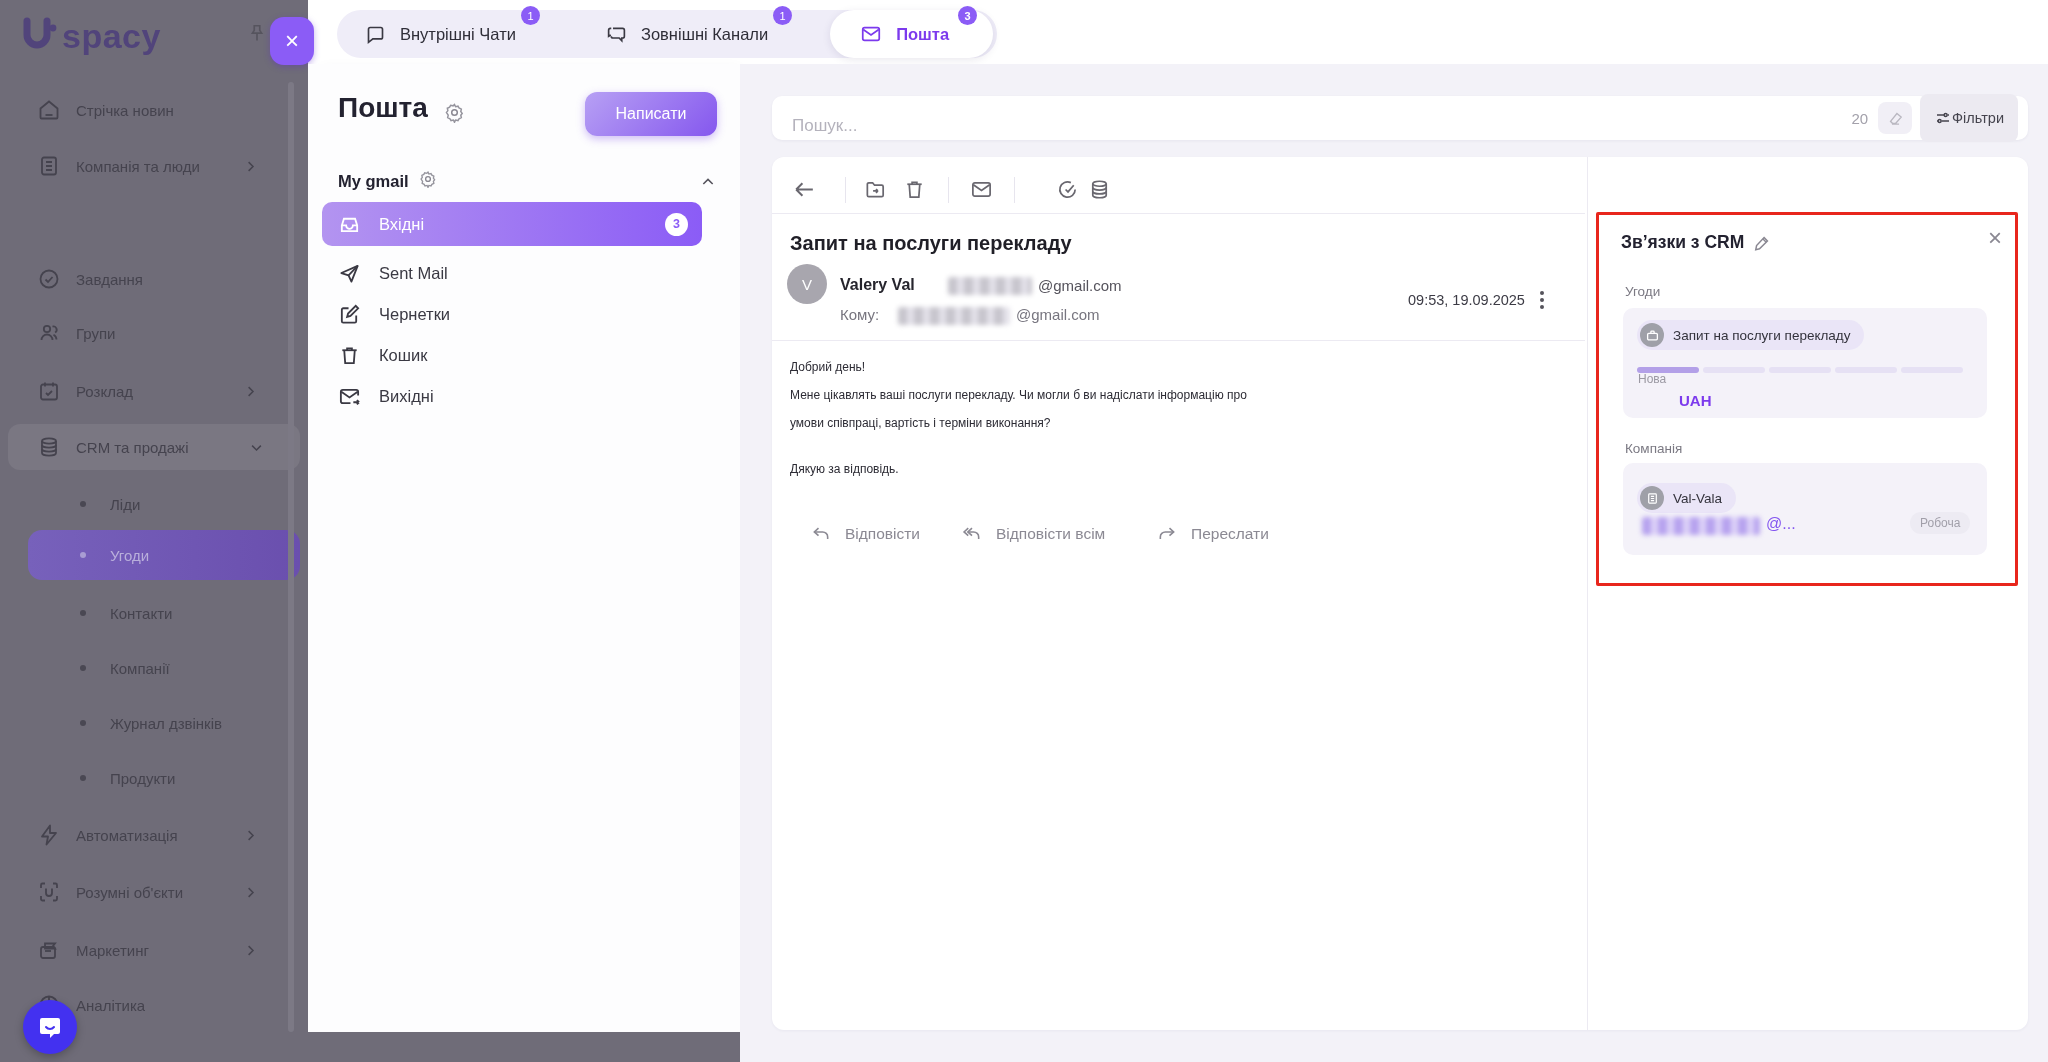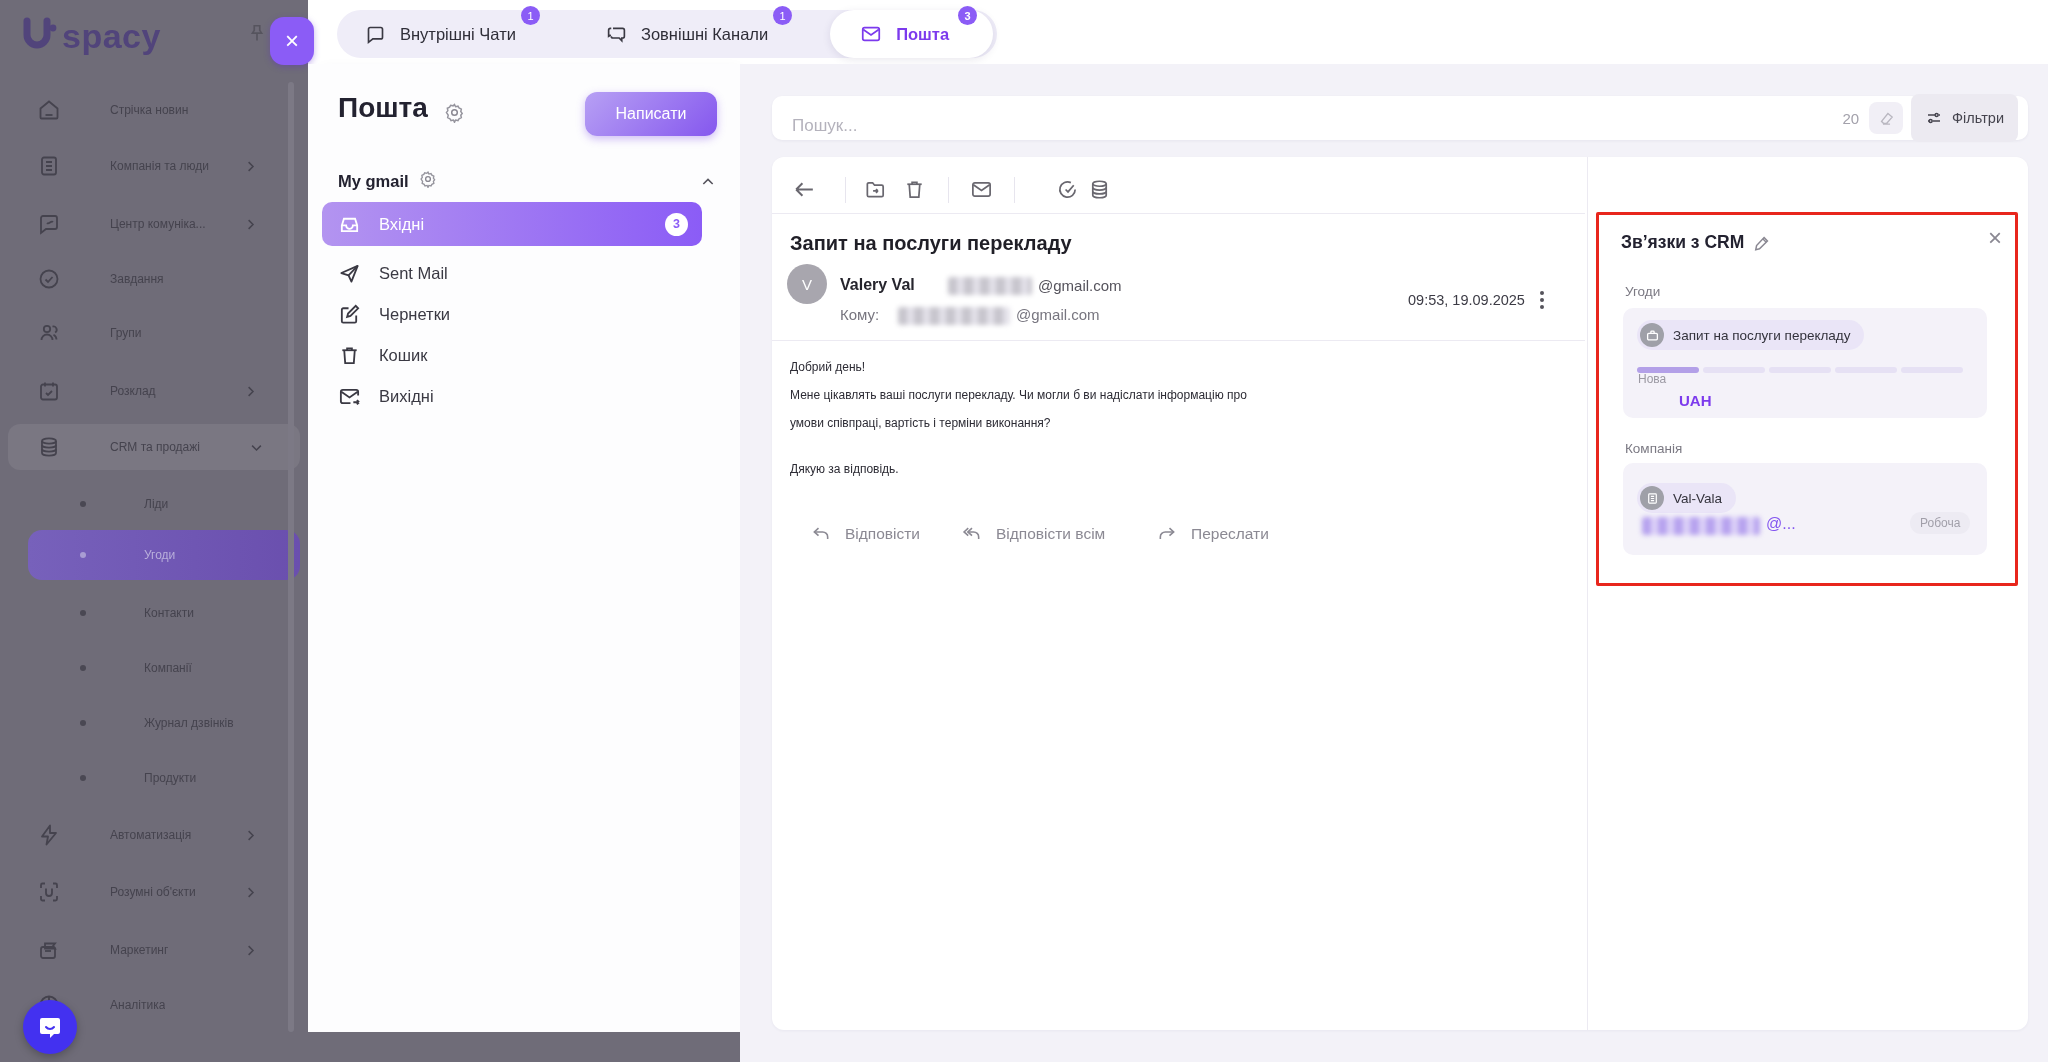--- a/index.html
+++ b/index.html
@@ -2,21 +2,21 @@
 <html><head>
 <meta charset="utf-8">
 <style>
   html,body{margin:0;padding:0;background:#e8e8ee;font-family:"Liberation Sans","DejaVu Sans",sans-serif;}
   .canvas{position:relative;width:2048px;height:1062px;overflow:hidden;background:#fff;}
   .abs{position:absolute;}
   
   .sidebar{left:0;top:0;width:308px;height:1062px;background:#6f6c78;}
   .logo{left:20px;top:16px;display:flex;align-items:center;gap:2px;color:#4e4174;}
   .logo .brand{font-size:34px;font-weight:700;letter-spacing:.5px;color:#51447b;}
-  .nav-item{left:0;width:308px;height:40px;display:flex;align-items:center;color:#45434e;font-size:12px;gap:34px;}
+  .nav-item{left:0;width:308px;height:40px;display:flex;align-items:center;color:#45434e;font-size:15px;}
   .nav-item .nicon{width:26px;height:26px;margin-left:36px;display:flex;align-items:center;justify-content:center;color:#45434e;flex:0 0 26px;}
   .nav-item .nlabel{margin-left:14px;white-space:nowrap;overflow:hidden;max-width:168px;}
   .nav-item .chev{margin-left:auto;margin-right:50px;color:#45434e;display:flex;}
   .nav-hl{background:#7a7782;border-radius:12px;left:8px !important;width:292px !important;}
   .nav-sub .bullet{width:6px;height:6px;border-radius:50%;background:#4a4853;margin-left:80px;flex:0 0 6px;}
   .nav-sub .nlabel{margin-left:24px;}
   .nav-active{left:28px !important;width:272px !important;height:50px;border-radius:14px;
     background:linear-gradient(90deg,#7761bb,#6a4fae);color:#b9afdb;}
   .nav-active .bullet{background:#a99dd3;margin-left:52px;}
   .side-scroll{left:288px;top:82px;width:6px;height:950px;border-radius:3px;background:#7c7985;}
@@ -49,21 +49,21 @@
   .folder-active .ficon{color:#fff;}
   .fbadge{margin-left:auto;margin-right:14px;width:23px;height:23px;border-radius:50%;background:#fff;color:#8b5cf6;
     font-size:12.5px;font-weight:700;display:flex;align-items:center;justify-content:center;}
   
   .main{left:740px;top:64px;width:1308px;height:998px;background:#f3f2f8;}
   .searchbar{left:772px;top:96px;width:1256px;height:44px;background:#fff;border-radius:10px;box-shadow:0 1px 3px rgba(40,30,90,.06);display:flex;align-items:center;}
   .searchbar input{border:0;outline:0;background:transparent;margin-left:18px;font-size:17px;color:#3a3943;width:900px;font-family:inherit;margin-top:16px;}
   .searchbar input::placeholder{color:#b4b2bc;}
   .s-count{margin-left:auto;color:#a3a1ab;font-size:15px;}
   .s-erase{margin-left:10px;width:34px;height:32px;border-radius:8px;background:#f1eff6;display:flex;align-items:center;justify-content:center;color:#b9b7c0;}
-  .s-filter{margin:0 10px 0 8px;height:48px;border-radius:8px;background:#eceaf1;display:flex;align-items:center;padding:0 14px;gap:9px;color:#45444e;font-size:14.5px;}
+  .s-filter{margin:0 10px 0 8px;height:48px;border-radius:8px;background:#eceaf1;display:flex;align-items:center;padding:0 14px;color:#45444e;font-size:14.5px;}
   .card{left:772px;top:157px;width:1256px;height:873px;background:#fff;border-radius:12px;box-shadow:0 1px 3px rgba(40,30,90,.05);}
   .tool{display:flex;align-items:center;color:#69676f;}
   .tsep{width:1px;height:26px;background:#e7e5ee;}
   .hdiv{background:#eceaf2;height:1px;}
   .vdiv{background:#eceaf2;width:1px;}
   .subject{font-size:20px;font-weight:700;color:#201f27;}
   .avatar{width:40px;height:40px;border-radius:50%;background:#a8a6ae;color:#fff;font-size:15px;display:flex;align-items:center;justify-content:center;}
   .sender{font-size:16px;font-weight:700;color:#26252d;}
   .dom{font-size:15px;color:#55535c;}
   .muted{color:#77757f;font-size:15px;}
@@ -116,34 +116,20 @@
             <path d="M9 8h6M9 12h6M9 16h6"></path>
           </svg>
         </span>
       <span class="nlabel">Компанія та люди</span>
       <span class="chev">
           <svg width="15" height="15" viewBox="0 0 24 24" fill="none" stroke="currentColor" stroke-width="2.4">
             <path d="M9 5l7 7-7 7"></path>
           </svg>
         </span>
     </div>
-    <div class="abs nav-item" style="top:204px">
-      <span class="nicon">
-          <svg width="24" height="24" viewBox="0 0 24 24" fill="none" stroke="currentColor" stroke-width="1.8">
-            <path d="M4 6a2 2 0 0 1 2-2h12a2 2 0 0 1 2 2v9a2 2 0 0 1-2 2H9l-5 4z"></path>
-            <path d="M10 11c2 2 4-3 6-1"></path>
-          </svg>
-        </span>
-      <span class="nlabel">Центр комуніка...</span>
-      <span class="chev">
-          <svg width="15" height="15" viewBox="0 0 24 24" fill="none" stroke="currentColor" stroke-width="2.4">
-            <path d="M9 5l7 7-7 7"></path>
-          </svg>
-        </span>
-    </div>
     <div class="abs nav-item" style="top:259px">
       <span class="nicon">
           <svg width="24" height="24" viewBox="0 0 24 24" fill="none" stroke="currentColor" stroke-width="1.8">
             <circle cx="12" cy="12" r="8.5"></circle>
             <path d="M8.5 12.5l2.5 2.5 4.5-5"></path>
           </svg>
         </span>
       <span class="nlabel">Завдання</span>
     </div>
     <div class="abs nav-item" style="top:313px">

